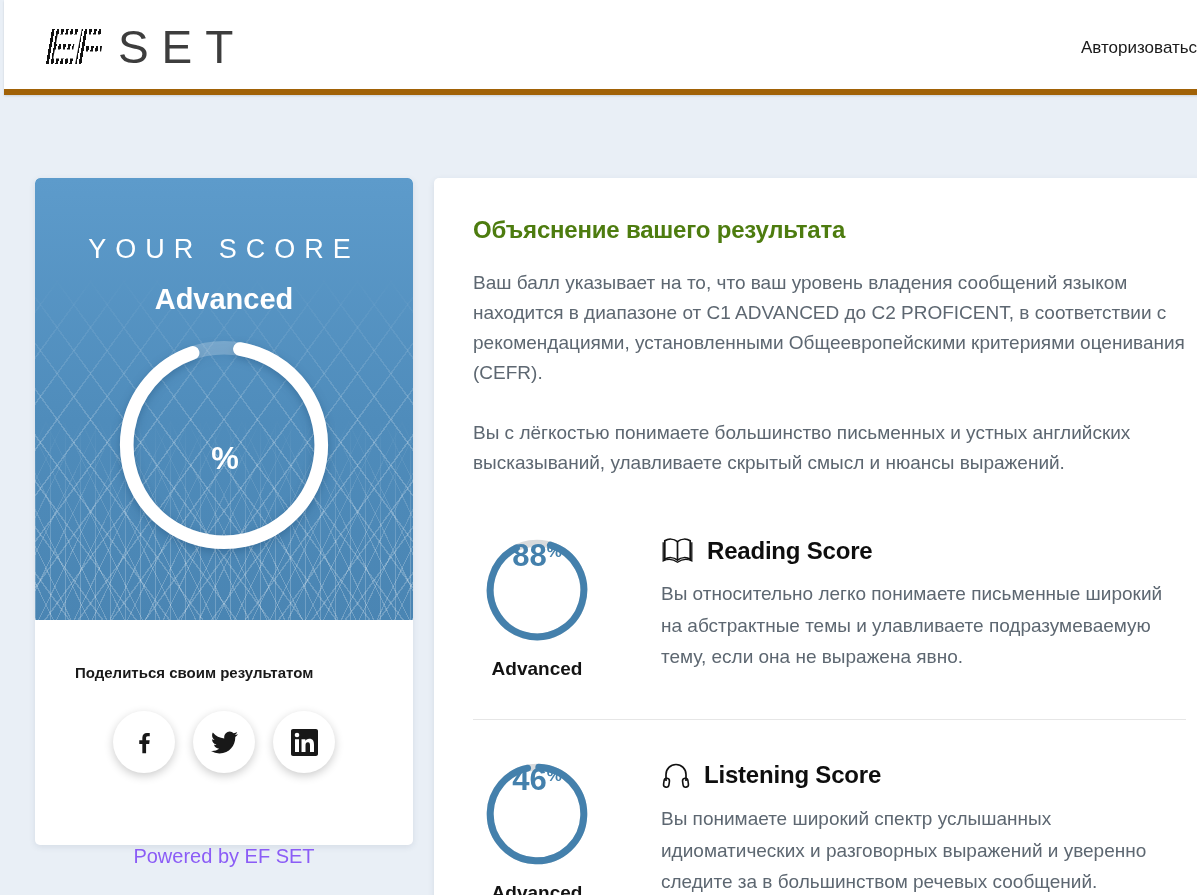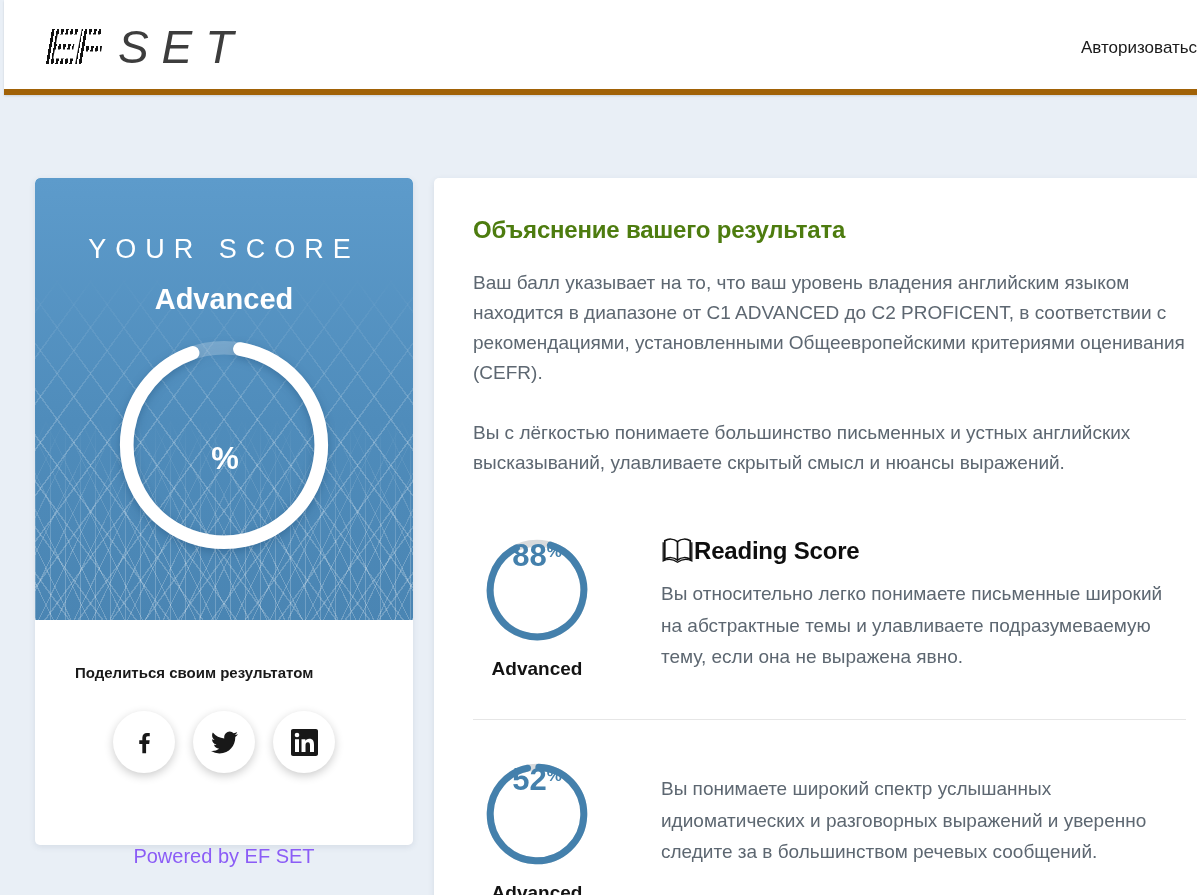--- a/index.html
+++ b/index.html
@@ -31,21 +31,21 @@
   @supports ((-webkit-background-clip: text) or (background-clip: text)) {
     .logo-ef {
       background: repeating-linear-gradient(100deg, #121212 0 2.6px, #ffffff 2.6px 4.6px);
       -webkit-background-clip: text; background-clip: text;
       color: transparent;
     }
   }
   .logo-set {
     margin-left: 16px;
     font-weight: 100; font-size: 46px; line-height: 46px;
-    letter-spacing: 13px; color: #3d3d3d; font-style: italic;
+    letter-spacing: 13px; color: #3d3d3d;
   }
   .login-link {
     position: absolute; left: 1077px; top: 38px;
     font-size: 17px; color: #191919; white-space: nowrap; cursor: pointer;
   }
 
   
   .score-card {
     position: absolute; left: 35px; top: 178px;
     width: 378px; height: 667px;
@@ -157,21 +157,21 @@
     position: absolute; inset: 0;
     display: flex; justify-content: center;
     color: #4480ac;
   }
   .small-score .num { font-size: 31px; font-weight: 700; }
   .small-score .pct { font-size: 17px; font-weight: 700; transform: translateY(4px); }
   .skill-level {
     margin-top: 16px; font-size: 19px; font-weight: 700; color: #131313;
   }
   .skill-text-col { flex: 1 1 auto; max-width: 525px; }
-  .skill-heading { display: flex; align-items: center; }
+  .skill-heading { display: flex; align-items: center; gap: 13px; }
   .skill-heading svg { flex: 0 0 auto; }
   .skill-title { font-size: 24px; font-weight: 700; color: #0e0e0e; letter-spacing: -0.2px; }
   .skill-desc {
     margin-top: 13px;
     font-size: 19px; line-height: 31.5px; color: #5d6771;
   }
   .divider {
     margin: 39px 0 40px;
     border: none; border-top: 1px solid #e6e6e6;
   }
@@ -223,21 +223,21 @@
         </svg>
       </div>
     </div>
   </div>
 </div>
 
 <div class="powered-by">Powered by EF SET</div>
 
 <div class="explain-card">
   <h1 class="explain-title">Объяснение вашего результата</h1>
-  <p class="explain-para">Ваш балл указывает на то, что ваш уровень владения английским языком находится в диапазоне от C1 ADVANCED до C2 PROFICENT, в соответствии с рекомендациями, установленными Общеевропейскими критериями оценивания (CEFR).</p>
+  <p class="explain-para">Ваш балл указывает на то, что ваш уровень владения сообщений языком находится в диапазоне от C1 ADVANCED до C2 PROFICENT, в соответствии с рекомендациями, установленными Общеевропейскими критериями оценивания (CEFR).</p>
   <p class="explain-para">Вы с лёгкостью понимаете большинство письменных и устных английских высказываний, улавливаете скрытый смысл и нюансы выражений.</p>
 
   <div class="skill-row">
     <div class="skill-circle-col">
       <div class="ring-wrap">
         <svg width="104" height="104" viewBox="0 0 120 120">
           <circle cx="60" cy="60" r="54" fill="none" stroke="#d8dadc" stroke-width="8"></circle>
           <circle class="ring-progress" cx="60" cy="60" r="54" fill="none" stroke="#4480ac" stroke-width="8" stroke-linecap="round" stroke-dasharray="298.57696579717395 42.715040790523716" transform="rotate(-73.4 60 60)"></circle>
         </svg>
         <div class="small-score">
@@ -263,23 +263,31 @@
   <hr class="divider">
 
   <div class="skill-row" style="margin-top:0">
     <div class="skill-circle-col">
       <div class="ring-wrap">
         <svg width="104" height="104" viewBox="0 0 120 120">
           <circle cx="60" cy="60" r="54" fill="none" stroke="#d8dadc" stroke-width="8"></circle>
           <circle class="ring-progress" cx="60" cy="60" r="54" fill="none" stroke="#4480ac" stroke-width="8" stroke-linecap="round" stroke-dasharray="325.7203263241897 15.571680263507918" transform="rotate(-87.8 60 60)"></circle>
         </svg>
         <div class="small-score">
-          <span class="num">52</span>
+          <span class="num">46</span>
             <span class="pct">%</span>
         </div>
       </div>
       <div class="skill-level">Advanced</div>
     </div>
     <div class="skill-text-col">
+      <div class="skill-heading">
+        <svg width="30" height="30" viewBox="0 0 30 30">
+          <path d="M5 21 V14.5 a10 10 0 0 1 20 0 V21" fill="none" stroke="#111" stroke-width="1.7"></path>
+          <rect x="2.8" y="18.2" width="5.4" height="9" rx="2.7" fill="none" stroke="#111" stroke-width="1.6" transform="rotate(8 5.5 22.7)"></rect>
+          <rect x="21.8" y="18.2" width="5.4" height="9" rx="2.7" fill="none" stroke="#111" stroke-width="1.6" transform="rotate(-8 24.5 22.7)"></rect>
+        </svg>
+        <span class="skill-title">Listening Score</span>
+      </div>
       <p class="skill-desc">Вы понимаете широкий спектр услышанных идиоматических и разговорных выражений и уверенно следите за в большинством речевых сообщений.</p>
     </div>
   </div>
 </div>
 
 </body></html>

